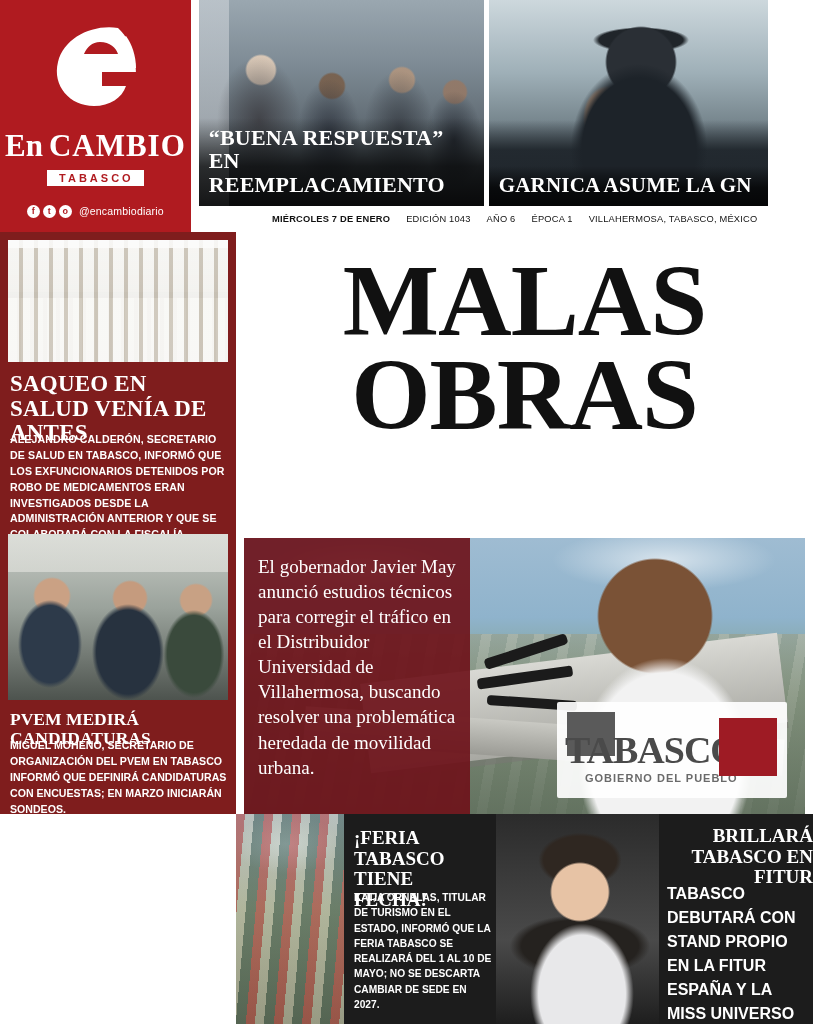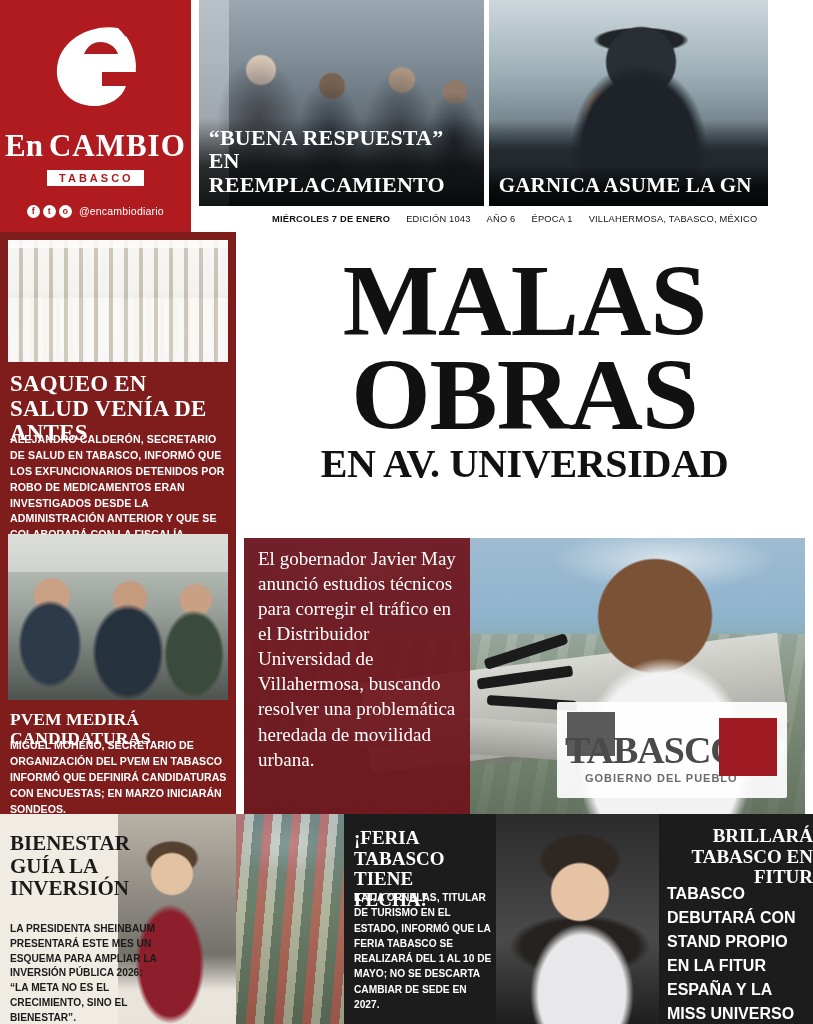--- a/index.html
+++ b/index.html
@@ -386,21 +386,21 @@
     width: 48px; height: 44px;
     background: #5a5a5a;
   }
   .main-lead {
     position: absolute;
     left: 8px; top: 290px;
     width: 226px; height: 284px;
     background: rgba(110,18,26,.92);
     color: #ffffff;
     box-sizing: border-box;
-    padding: 8px 14px;
+    padding: 16px 14px;
     font-family: "Liberation Serif", serif;
     font-size: 19px;
     line-height: 1.32;
   }
 
   
   .bottom {
     position: absolute;
     left: 0; top: 814px;
     width: 813px;
@@ -570,21 +570,20 @@
     <div class="lc-head">SAQUEO EN SALUD VENÍA DE ANTES</div>
     <div class="lc-body">ALEJANDRO CALDERÓN, SECRETARIO DE SALUD EN TABASCO, INFORMÓ QUE LOS EXFUNCIONARIOS DETENIDOS POR ROBO DE MEDICAMENTOS ERAN INVESTIGADOS DESDE LA ADMINISTRACIÓN ANTERIOR Y QUE SE COLABORARÁ CON LA FISCALÍA.</div>
     <div class="lc-photo2"></div>
     <div class="lc-head2">PVEM MEDIRÁ CANDIDATURAS</div>
     <div class="lc-body2">MIGUEL MOHENO, SECRETARIO DE ORGANIZACIÓN DEL PVEM EN TABASCO INFORMÓ QUE DEFINIRÁ CANDIDATURAS CON ENCUESTAS; EN MARZO INICIARÁN SONDEOS.</div>
   </div>
 
   <div class="main-story">
     <div class="main-title-wrap">
       <div class="main-title">MALAS OBRAS</div>
-      <div class="main-sub">EN AV. UNIVERSIDAD</div>
     </div>
 
     <div class="main-photo">
       <div class="mp-sky-cloud"></div>
       <div class="mp-road"></div>
       <div class="mp-bridge"></div>
       <div class="mp-bridge2"></div>
       <div class="mp-person"></div>
       <div class="mp-mic1"></div>
       <div class="mp-mic2"></div>
@@ -595,25 +594,20 @@
         <div class="lg-sub">GOBIERNO DEL PUEBLO</div>
         <div class="lg-sq"></div>
       </div>
     </div>
 
     <div class="main-lead">El gobernador Javier May anunció estudios técnicos para corregir el tráfico en el Distribuidor Universidad de Villahermosa, buscando resolver una problemática heredada de movilidad urbana.</div>
   </div>
 
   <div class="bottom">
 
-    <div class="bt-1">
-      <div class="bt1-photo"></div>
-      <div class="bt1-head">BIENESTAR GUÍA LA INVERSIÓN</div>
-      <div class="bt1-body">LA PRESIDENTA SHEINBAUM PRESENTARÁ ESTE MES UN ESQUEMA PARA AMPLIAR LA INVERSIÓN PÚBLICA 2026: “LA META NO ES EL CRECIMIENTO, SINO EL BIENESTAR”.</div>
-    </div>
 
     <div class="bt-2"></div>
 
     <div class="bt-3">
       <div class="bt3-head">¡FERIA TABASCO TIENE FECHA!</div>
       <div class="bt3-body">KATIA ORNELAS, TITULAR DE TURISMO EN EL ESTADO, INFORMÓ QUE LA FERIA TABASCO SE REALIZARÁ DEL 1 AL 10 DE MAYO; NO SE DESCARTA CAMBIAR DE SEDE EN 2027.</div>
     </div>
 
     <div class="bt-4"></div>
 

